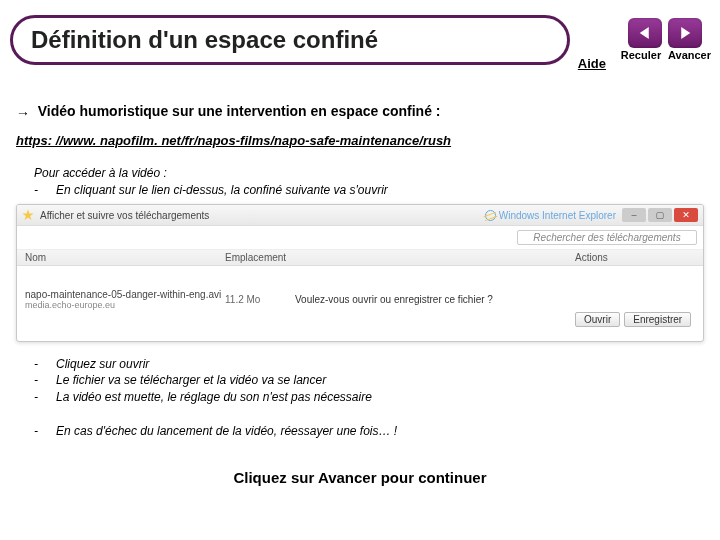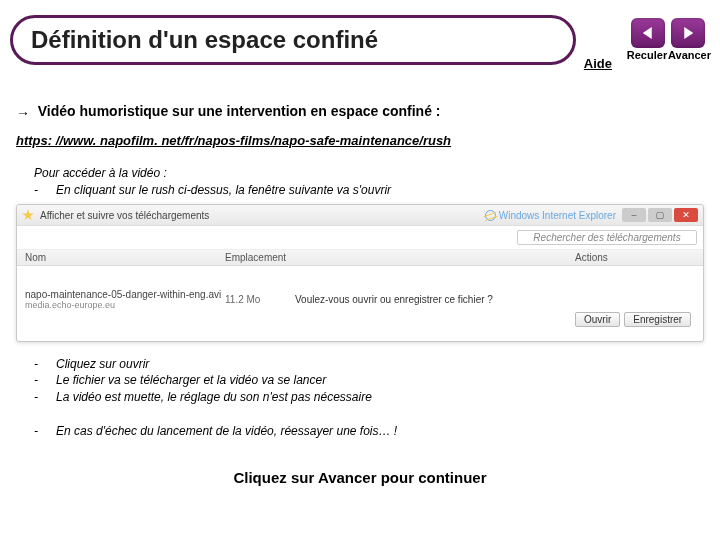--- a/index.html
+++ b/index.html
@@ -5,21 +5,21 @@
   * { box-sizing: border-box; margin: 0; padding: 0; }
   body { width: 720px; height: 540px; background: #fff; font-family: Arial, sans-serif; position: relative; }
   
   .header-row { display: flex; align-items: center; padding: 8px 10px 4px 10px; gap: 8px; }
   .title-pill { flex: 1; border: 3px solid #5a1a5a; border-radius: 28px; padding: 8px 18px; font-size: 24px; font-weight: bold; color: #222; }
   .aide-link { color: #000; text-decoration: underline; font-size: 13px; font-weight: bold; margin-right: 6px; margin-top: 48px; }
   .nav-group { display: flex; flex-direction: column; align-items: center; gap: 1px; }
   .nav-btns { display: flex; gap: 6px; }
   .nav-btn { width: 34px; height: 30px; background: linear-gradient(#9a3a9a,#6a1a6a); border-radius: 6px; display: flex; align-items: center; justify-content: center; cursor: pointer; box-shadow: inset 0 0 3px rgba(0,0,0,0.3); }
   .nav-btn svg { width: 18px; height: 18px; }
-  .nav-labels { display: flex; font-size: 11px; font-weight: bold; }
+  .nav-labels { display: flex; gap: 6px; font-size: 11px; font-weight: bold; }
   .nav-labels span { width: 42px; text-align: center; }
   
   .content { padding: 10px 16px; }
   .subtitle { font-size: 14px; font-weight: bold; color: #000; margin: 18px 0 14px 0; }
   .arrow-bullet { font-family: Arial; }
   .link { font-size: 13px; font-weight: bold; font-style: italic; color: #000; text-decoration: underline; display: block; margin-bottom: 18px; word-break: break-all; margin-top: 8px; }
   
   .intro { font-size: 12px; font-style: italic; margin-left: 18px; margin-bottom: 2px; }
   .bullet-list { font-size: 12px; font-style: italic; margin-left: 18px; }
   .bullet-row { display: flex; gap: 14px; line-height: 1.35; }
@@ -84,21 +84,21 @@
 </div>
 
 <div class="content">
   <div class="subtitle"><span class="arrow-bullet">→&nbsp;&nbsp;</span><span>Vidéo humoristique sur une intervention en espace confiné :</span></div>
   <a class="link">https: //www. napofilm. net/fr/napos-films/napo-safe-maintenance/rush</a>
 
   <div class="intro">Pour accéder à la vidéo :</div>
   <div class="bullet-list">
     <div class="bullet-row">
         <span class="bullet-dash">-</span>
-        <span>En cliquant sur le rush ci-dessus, la fenêtre suivante va s'ouvrir</span>
+        <span>En cliquant sur le lien ci-dessus, la confiné suivante va s'ouvrir</span>
       </div>
   </div>
 
   <div class="dl-window">
     <div class="dl-titlebar">
       <div class="dl-star"></div>
       <div class="dl-tbar-text">Afficher et suivre vos téléchargements</div>
       <div class="dl-ie">
           <span class="dl-ie-ico"></span>
           <span>Windows Internet Explorer</span>

